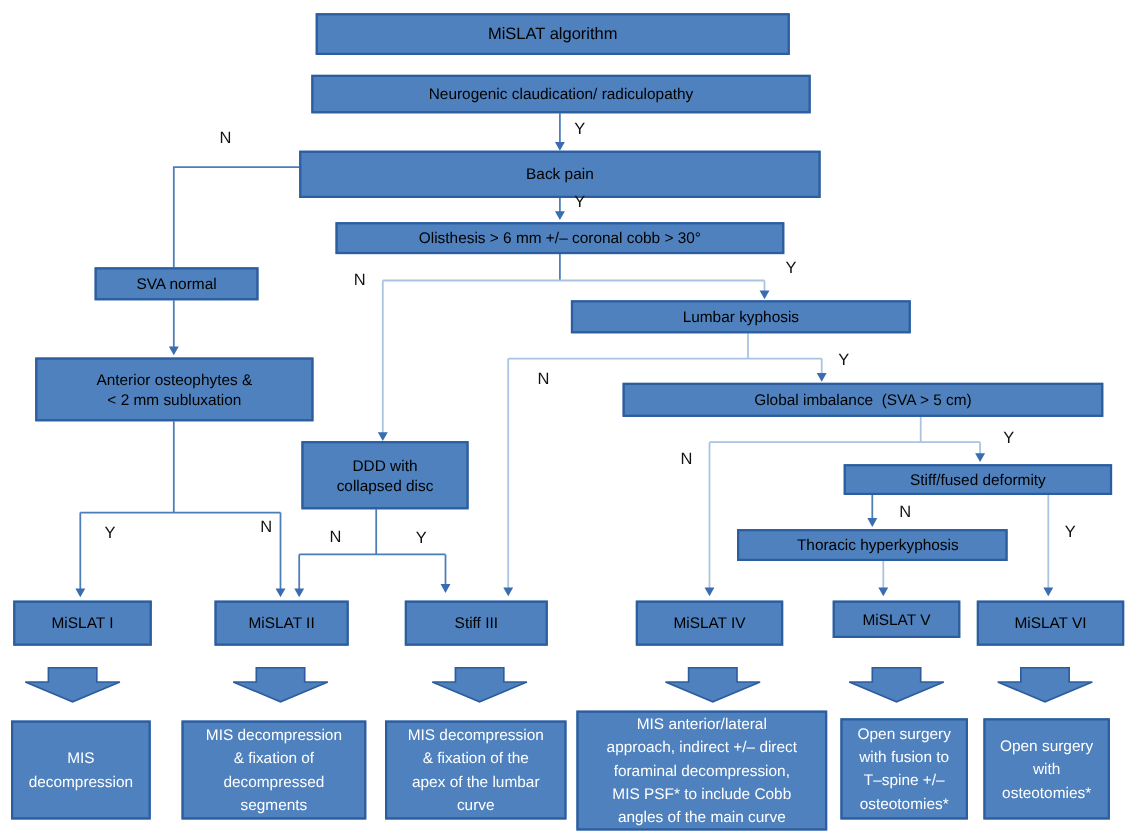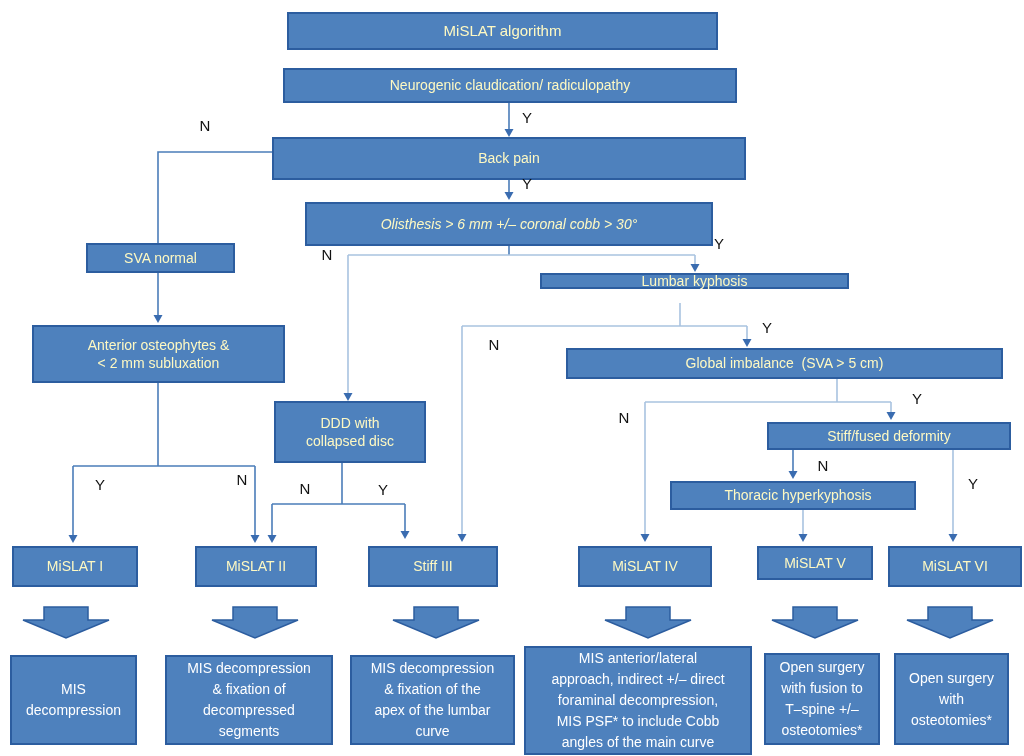--- a/index.html
+++ b/index.html
@@ -2,21 +2,21 @@
 <html><head>
 <meta charset="utf-8">
 <style>
   html,body{margin:0;padding:0;background:#ffffff;}
   .canvas{
     position:relative;width:1024px;height:756px;background:#ffffff;overflow:hidden;
     font-family:"Liberation Sans", sans-serif;
   }
   .node{
     position:absolute;box-sizing:border-box;
-    background:#4e81bd;border:2px solid #2c5d9f;color:#fef9c3;
+    background:#4e81bd;border:2px solid #2c5d9f;color:#000000;
     display:flex;align-items:center;justify-content:center;text-align:center;
     font-size:14px;line-height:1.3;white-space:pre-line;
   }
   .node.title{font-size:15px;}
   .outcome{
     position:absolute;box-sizing:border-box;
     background:#4e81bd;border:2px solid #2c5d9f;color:#ffffff;
     display:flex;align-items:center;justify-content:center;text-align:center;
     font-size:14px;line-height:1.5;white-space:pre-line;padding:0 2px;
   }
@@ -84,31 +84,31 @@
       <path d="M798.5 534 L807.5 534 L803 542 Z"></path>
     </g>
   </svg>
 
   <div class="node title" style="left:287px;top:12px;width:431px;height:38px;">MiSLAT algorithm</div>
 
   <div class="node" style="left:283px;top:68px;width:454px;height:35px;">Neurogenic claudication/ radiculopathy</div>
 
   <div class="node" style="left:272px;top:137px;width:474px;height:43px;">Back pain</div>
 
-  <div class="node" style="left:305px;top:202px;width:408px;height:44px;font-style:italic;">Olisthesis &gt; 6 mm +/– coronal cobb &gt; 30°</div>
+  <div class="node" style="left:305px;top:202px;width:408px;height:29px;">Olisthesis &gt; 6 mm +/– coronal cobb &gt; 30°</div>
 
   <div class="node" style="left:86px;top:243px;width:149px;height:30px;">SVA normal</div>
 
   <div class="node" style="left:32px;top:325px;width:253px;height:58px;">Anterior osteophytes &amp;
 &lt; 2 mm subluxation</div>
 
   <div class="node" style="left:274px;top:401px;width:152px;height:62px;">DDD with
 collapsed disc</div>
 
-  <div class="node" style="left:540px;top:273px;width:309px;height:16px;">Lumbar kyphosis</div>
+  <div class="node" style="left:519px;top:273px;width:309px;height:30px;">Lumbar kyphosis</div>
 
   <div class="node" style="left:566px;top:348px;width:437px;height:31px;">Global imbalance&nbsp; (SVA &gt; 5 cm)</div>
 
   <div class="node" style="left:767px;top:422px;width:244px;height:28px;">Stiff/fused deformity</div>
 
   <div class="node" style="left:670px;top:481px;width:246px;height:29px;padding-left:10px;">Thoracic hyperkyphosis</div>
 
   <div class="node" style="left:12px;top:546px;width:126px;height:41px;">MiSLAT I</div>
   <div class="node" style="left:195px;top:546px;width:122px;height:41px;">MiSLAT II</div>
   <div class="node" style="left:368px;top:546px;width:130px;height:41px;">Stiff III</div>

